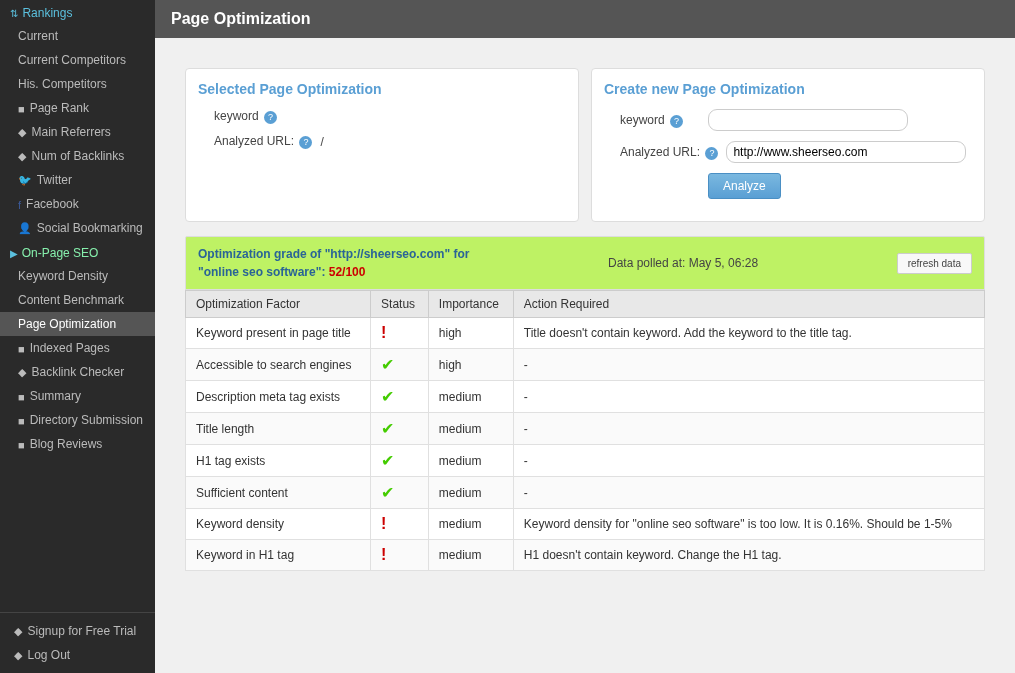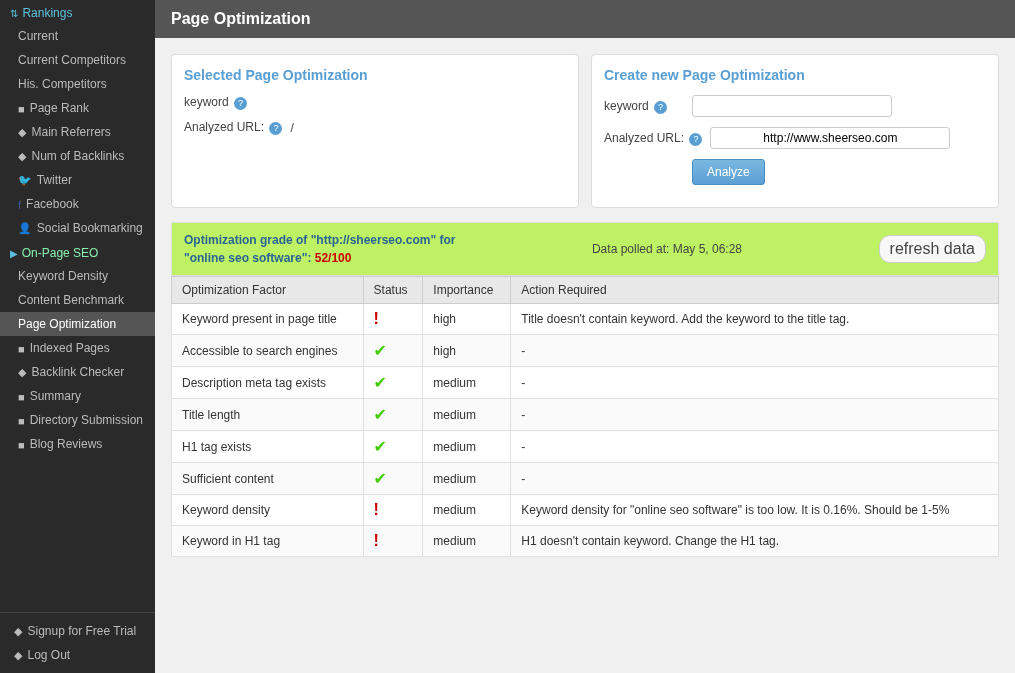--- a/index.html
+++ b/index.html
@@ -54,21 +54,21 @@
     .page-header {
       background: #555;
       color: #fff;
       padding: 10px 16px;
       font-size: 16px;
       font-weight: bold;
     }
     .content-area {
       flex: 1;
       overflow-y: auto;
-      padding: 16px;
+      padding: 30px;
       background: #f0f0f0;
     }
 
     
     .top-panels {
       display: flex;
       gap: 12px;
       margin-bottom: 14px;
     }
     .panel {
@@ -87,20 +87,21 @@
     .field-row {
       display: flex;
       align-items: center;
       margin-bottom: 10px;
       gap: 8px;
     }
     .field-label {
       color: #444;
       font-size: 12px;
       min-width: 80px;
+      margin-left: 16px;
     }
     .field-label .help {
       display: inline-block;
       background: #5a9fd4;
       color: #fff;
       border-radius: 50%;
       width: 13px;
       height: 13px;
       font-size: 9px;
       text-align: center;
@@ -127,25 +128,24 @@
       position: absolute;
       right: 6px;
       top: 50%;
       transform: translateY(-50%);
       font-size: 9px;
       color: #666;
       pointer-events: none;
     }
     .text-input {
       border: 1px solid #ccc;
-      border-radius: 3px;
+      border-radius: 9px;
       padding: 3px 6px;
       font-size: 12px;
       width: 200px;
-      text-align: center;
     }
     .analyze-btn {
       background: linear-gradient(to bottom, #7ab8e0, #5a9fd4);
       color: #fff;
       border: 1px solid #4a8fc4;
       border-radius: 3px;
       padding: 5px 14px;
       font-size: 12px;
       cursor: pointer;
     }
@@ -169,23 +169,23 @@
       font-size: 12px;
       color: #2a6496;
       font-weight: bold;
       line-height: 1.5;
     }
     .grade-text span.highlight { color: #c00; }
     .poll-text { font-size: 12px; color: #444; }
     .refresh-btn {
       background: #f8f8f8;
       border: 1px solid #ccc;
-      border-radius: 11px;
+      border-radius: 2px;
       padding: 4px 10px;
-      font-size: 16px;
+      font-size: 10px;
       cursor: pointer;
       color: #444;
     }
 
     
     .data-table {
       width: 100%;
       border-collapse: collapse;
       background: #fff;
       border: 1px solid #ddd;

